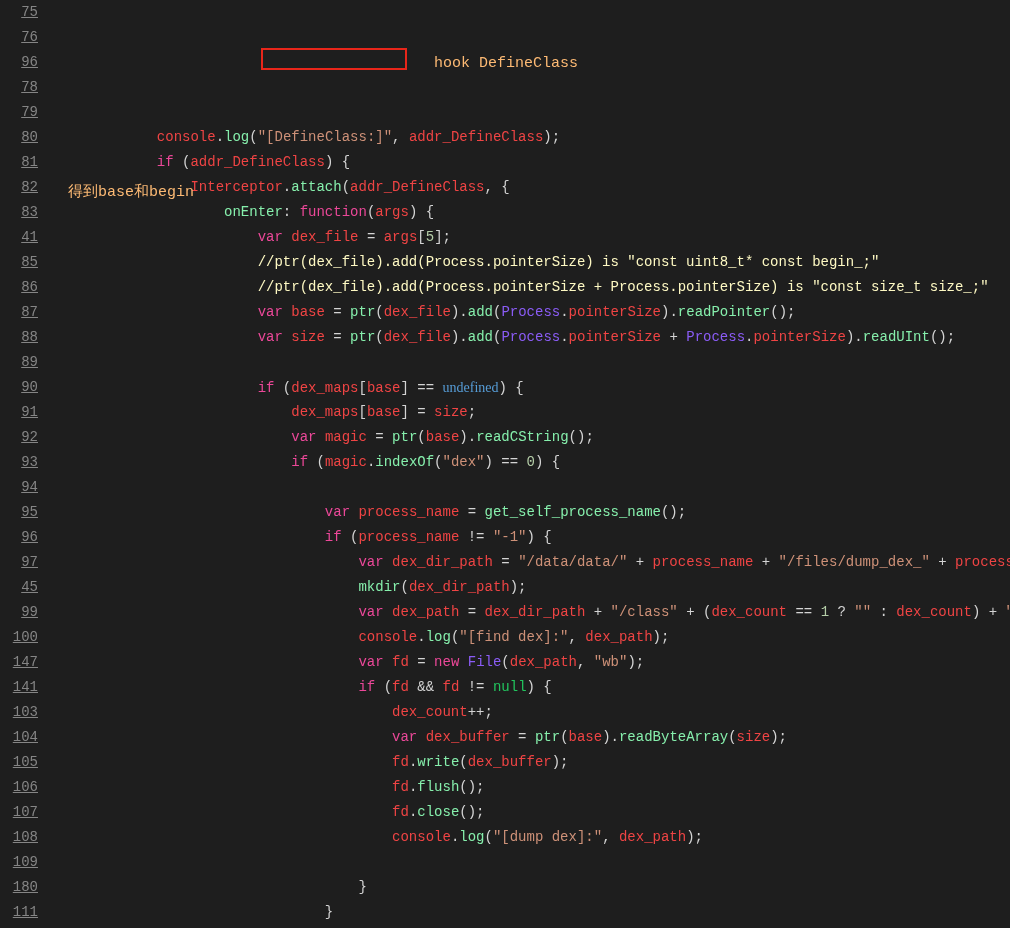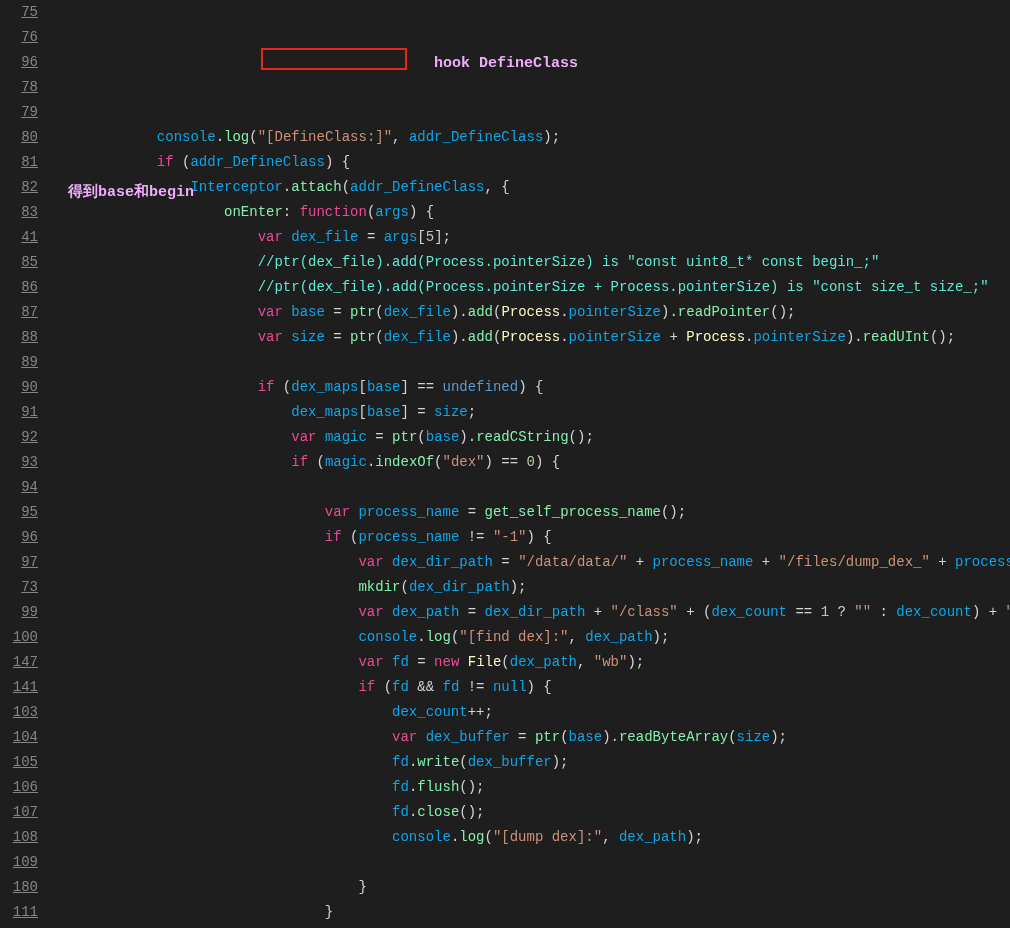--- a/index.html
+++ b/index.html
@@ -25,39 +25,39 @@
     flex-shrink: 0;
   }
   .gutter div { height: 25px; text-decoration: underline; }
   .code {
     flex: 1;
     white-space: pre;
     position: relative;
   }
   .line { height: 25px; }
   .kw { color: #ec4899; }       
-  .ident { color: #0ea5e9; }    
+  .ident { color: #ef4444; }    
   .func { color: #86efac; }     
-  .type { color: #fef9c3; }     
+  .type { color: #8b5cf6; }     
   .str { color: #ce9178; }      
   .num { color: #b5cea8; }
   .pun { color: #d4d4d4; }
-  .cmt { color: #5eead4; text-align: right; }      
-  .undef { color: #569cd6; }
-  .null { color: #0ea5e9; }
+  .cmt { color: #fef9c3; text-align: right; }      
+  .undef { color: #569cd6; font-family: Liberation Serif, serif; }
+  .null { color: #22c55e; }
   .box {
     position: absolute;
     border: 2px solid #E8261A;
     pointer-events: none;
   }
   .annot {
     position: absolute;
-    color: #f0abfc;
+    color: #fdba74;
     font-size: 15px;
-    font-weight: 700;
+    font-weight: 400;
   }
 </style>
 </head>
 <body>
 
 <div class="editor">
   <div class="gutter" id="gutter">
       <div>75</div>
       <div>76</div>
       <div>96</div>
@@ -74,21 +74,21 @@
       <div>88</div>
       <div>89</div>
       <div>90</div>
       <div>91</div>
       <div>92</div>
       <div>93</div>
       <div>94</div>
       <div>95</div>
       <div>96</div>
       <div>97</div>
-      <div>73</div>
+      <div>45</div>
       <div>99</div>
       <div>100</div>
       <div>147</div>
       <div>141</div>
       <div>103</div>
       <div>104</div>
       <div>105</div>
       <div>106</div>
       <div>107</div>
       <div>108</div>

